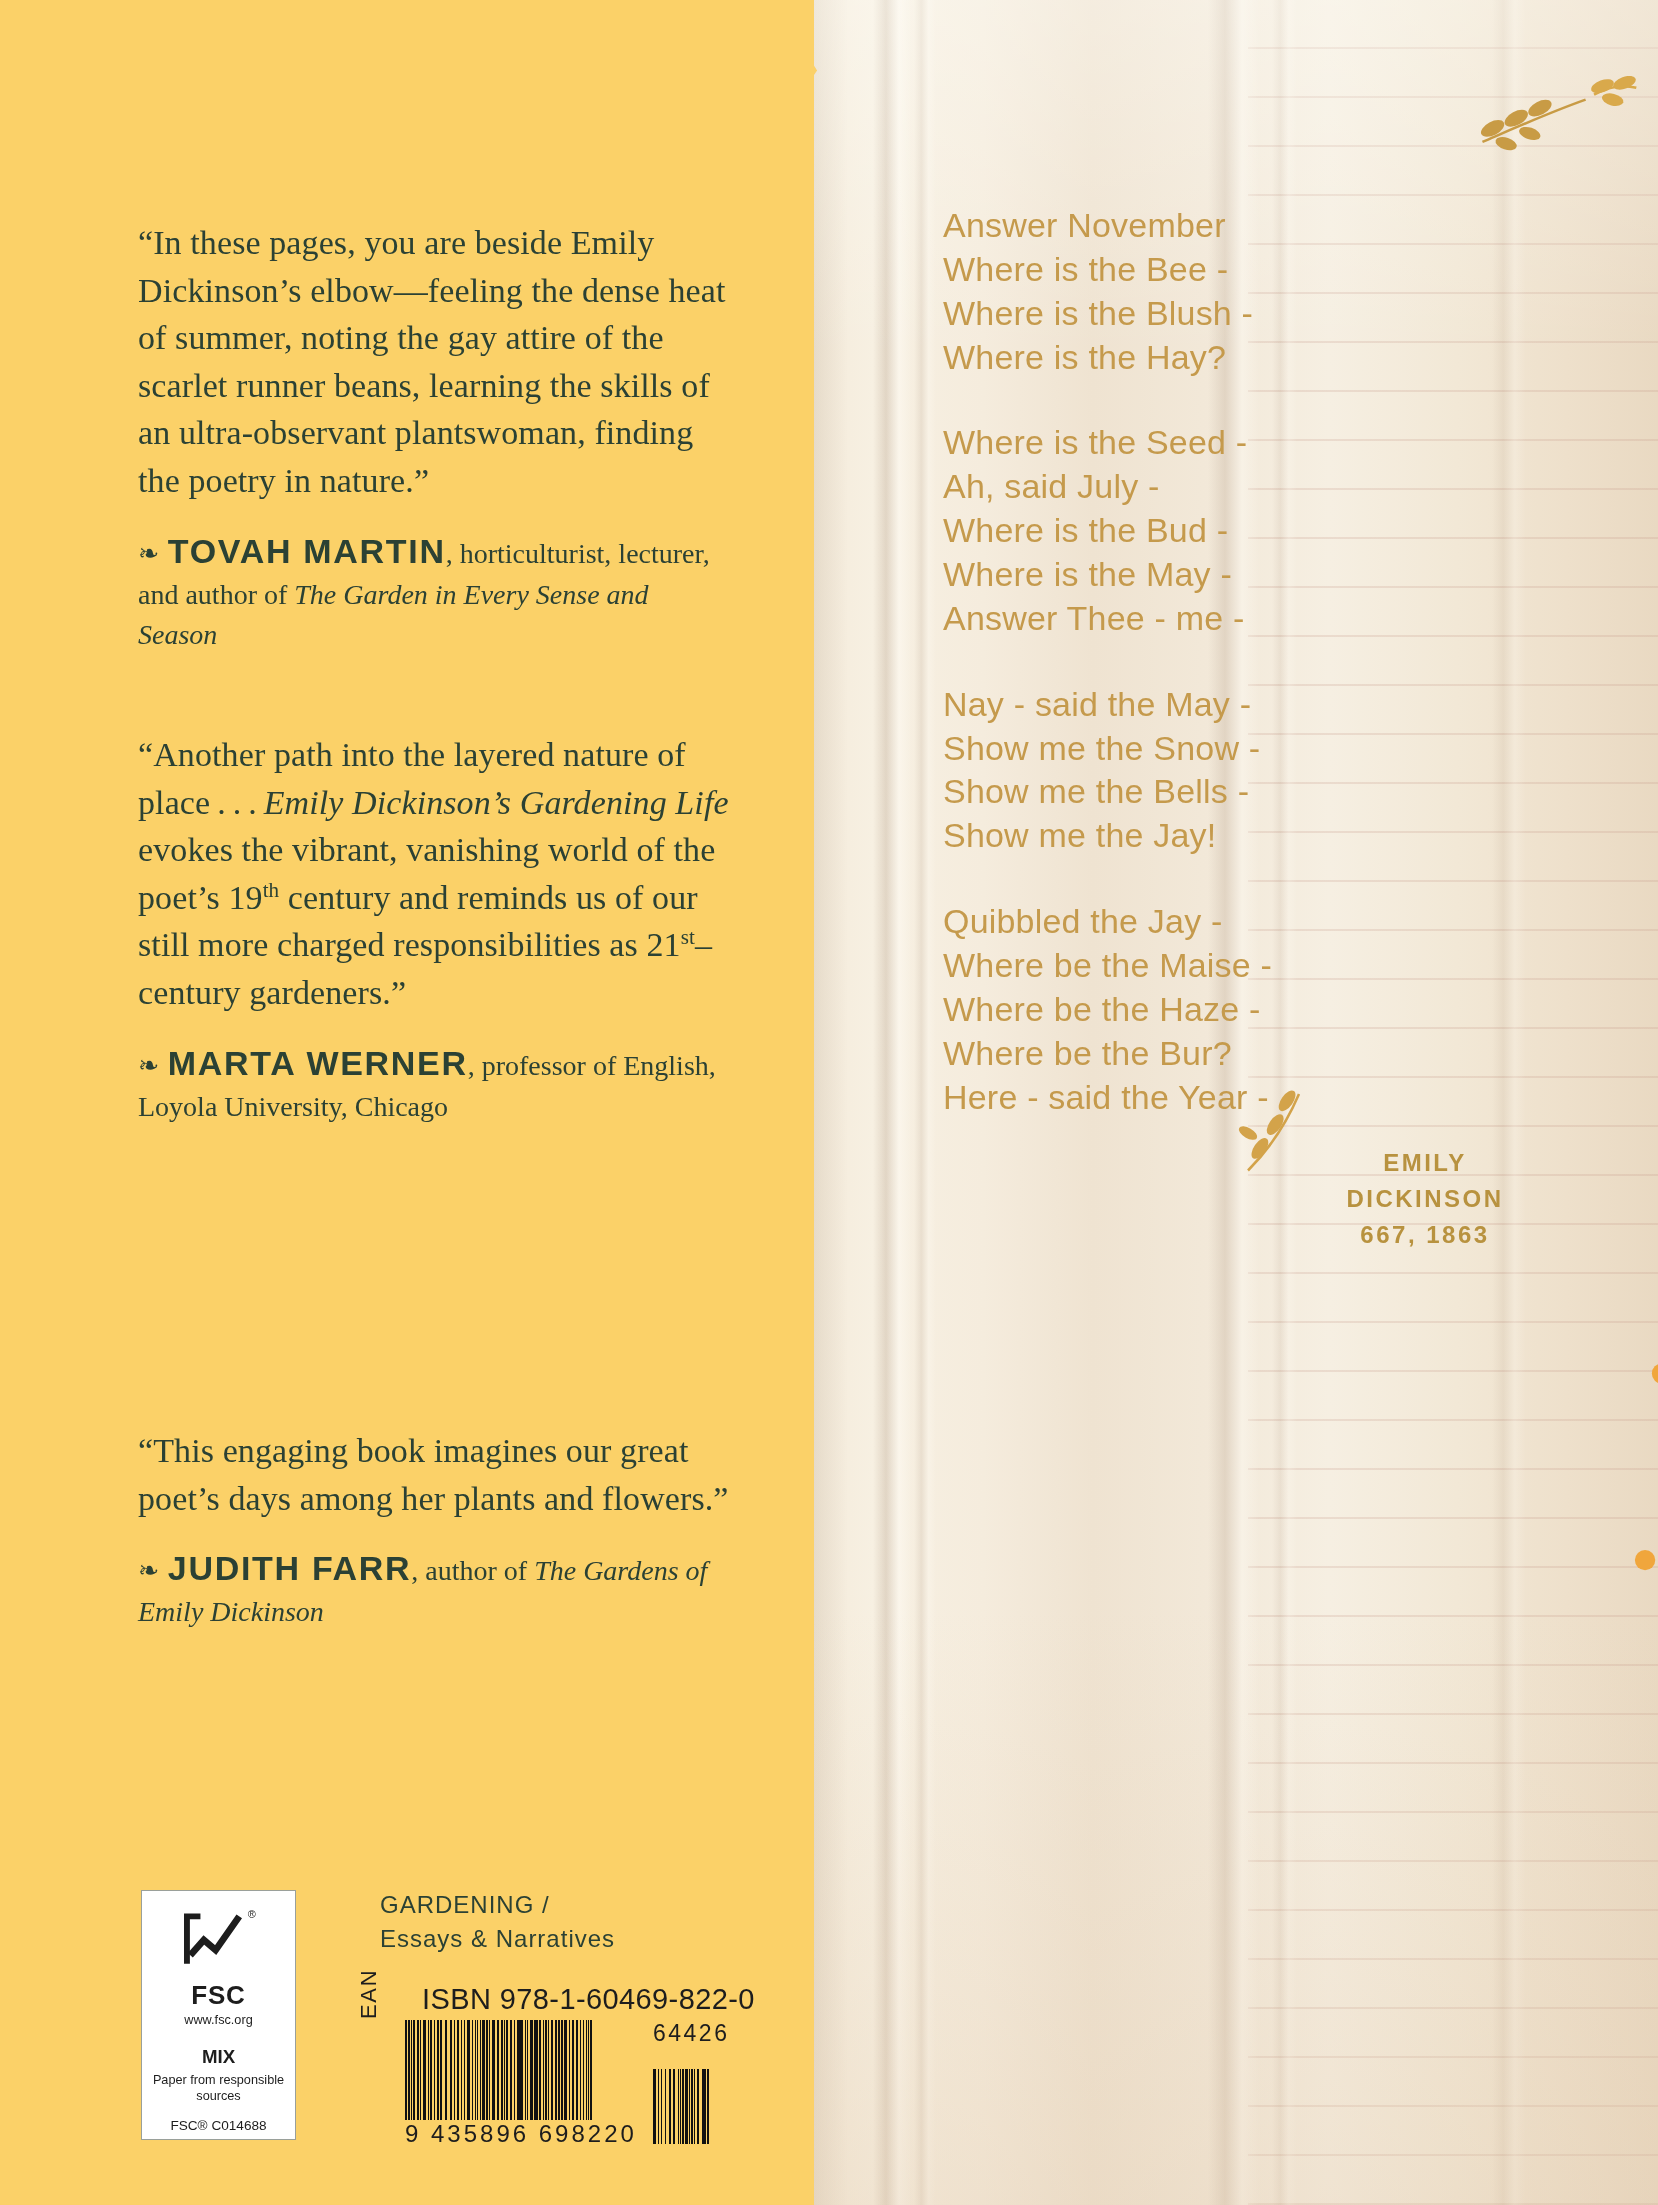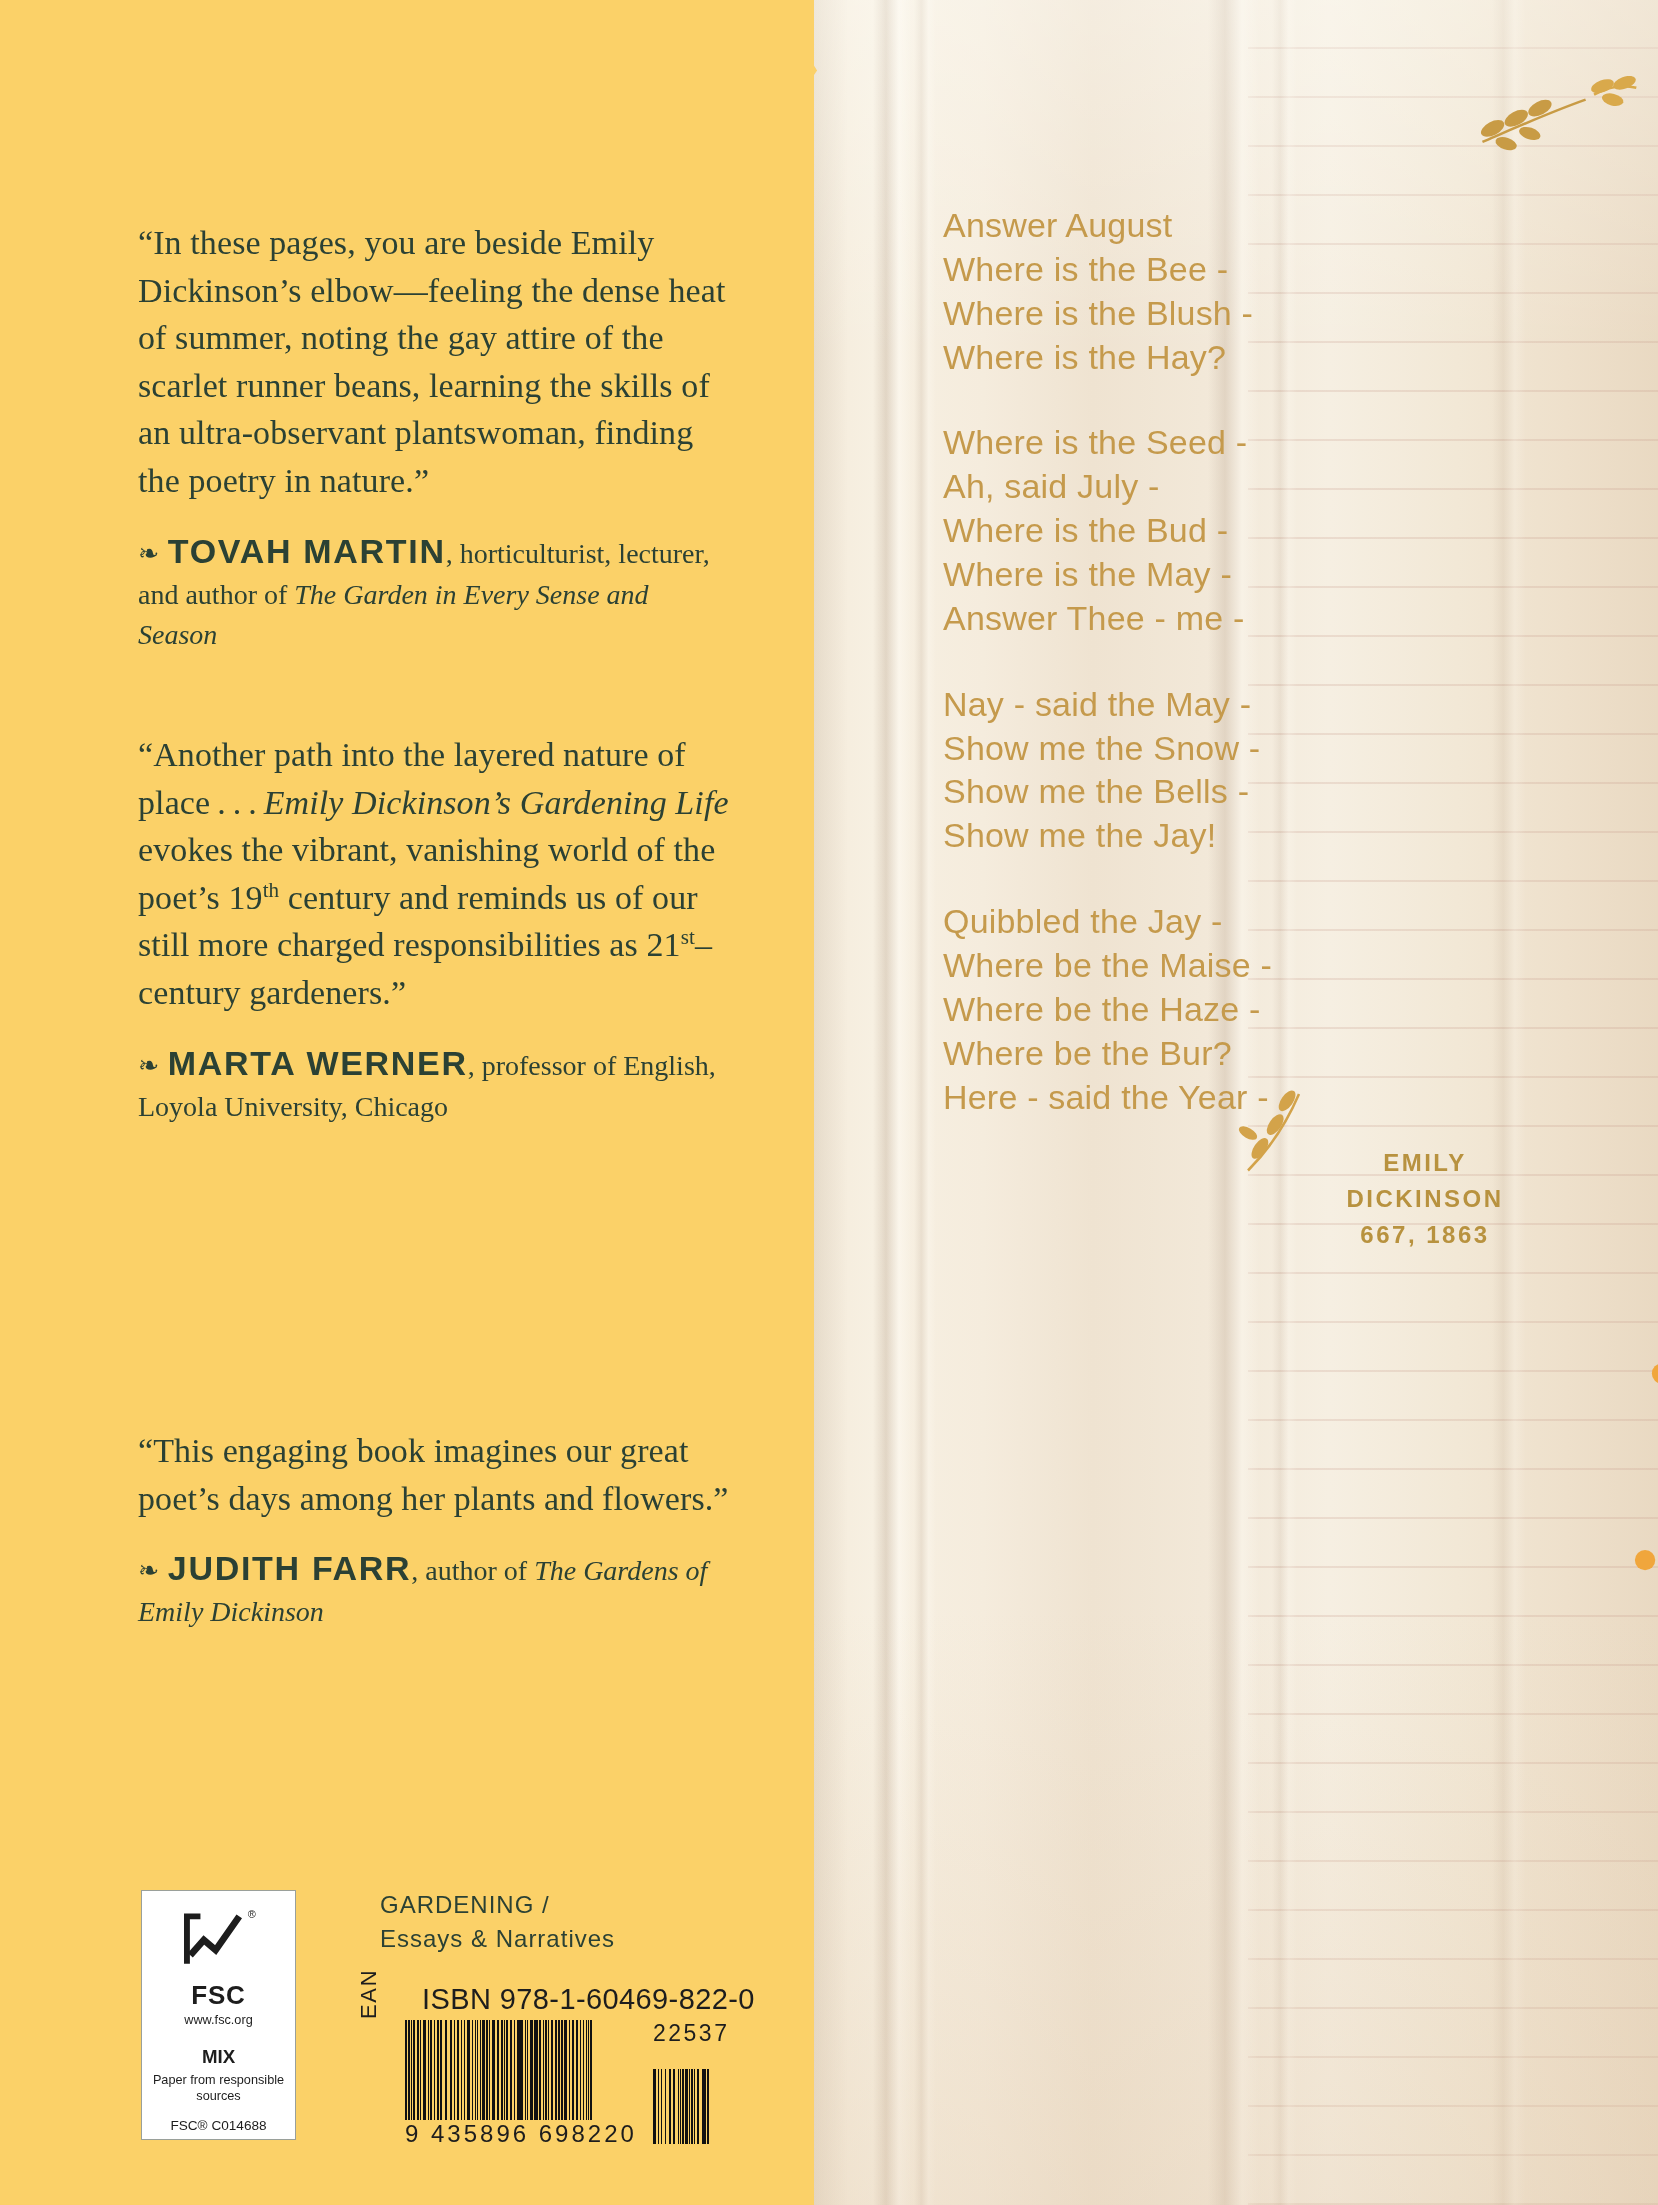--- a/index.html
+++ b/index.html
@@ -360,21 +360,21 @@
         <path d="M165,880 C120,800 80,740 68,690"></path>
         <path d="M450,600 C400,470 360,360 326,300"></path>
         <path d="M330,420 C290,340 250,290 224,250"></path>
         <path d="M470,400 C450,280 440,200 426,150"></path>
       </g>
     </svg>
   </div>
 
   <div id="poem">
     <div class="stanza">
-      <div class="line">Answer August</div>
+      <div class="line">Answer November</div>
       <div class="line">Where is the Bee -</div>
       <div class="line">Where is the Blush -</div>
       <div class="line">Where is the Hay?</div>
     </div>
     <div class="stanza">
       <div class="line">Where is the Seed -</div>
       <div class="line">Ah, said July -</div>
       <div class="line">Where is the Bud -</div>
       <div class="line">Where is the May -</div>
       <div class="line">Answer Thee - me -</div>
@@ -563,21 +563,21 @@
         <div class="bar" style="width:0.8px"></div>
         <div style="width:2.5px"></div>
         <div class="bar" style="width:0.8px"></div>
         <div style="width:0.8px"></div>
         <div class="bar" style="width:1.7px"></div>
         <div style="width:0.8px"></div>
         <div class="bar" style="width:1.7px"></div>
         <div style="width:1.7px"></div>
       </div>
     <div id="barcode-digits">9 435896 698220</div>
-    <div id="addon-digits">22537</div>
+    <div id="addon-digits">64426</div>
     <div id="barcode-addon">
       <div id="addon-bars">
           <div class="bar" style="width:2.5px"></div>
           <div style="width:2.5px"></div>
           <div class="bar" style="width:0.8px"></div>
           <div style="width:2.5px"></div>
           <div class="bar" style="width:0.8px"></div>
           <div style="width:2.5px"></div>
           <div class="bar" style="width:1.7px"></div>
           <div style="width:2.5px"></div>

